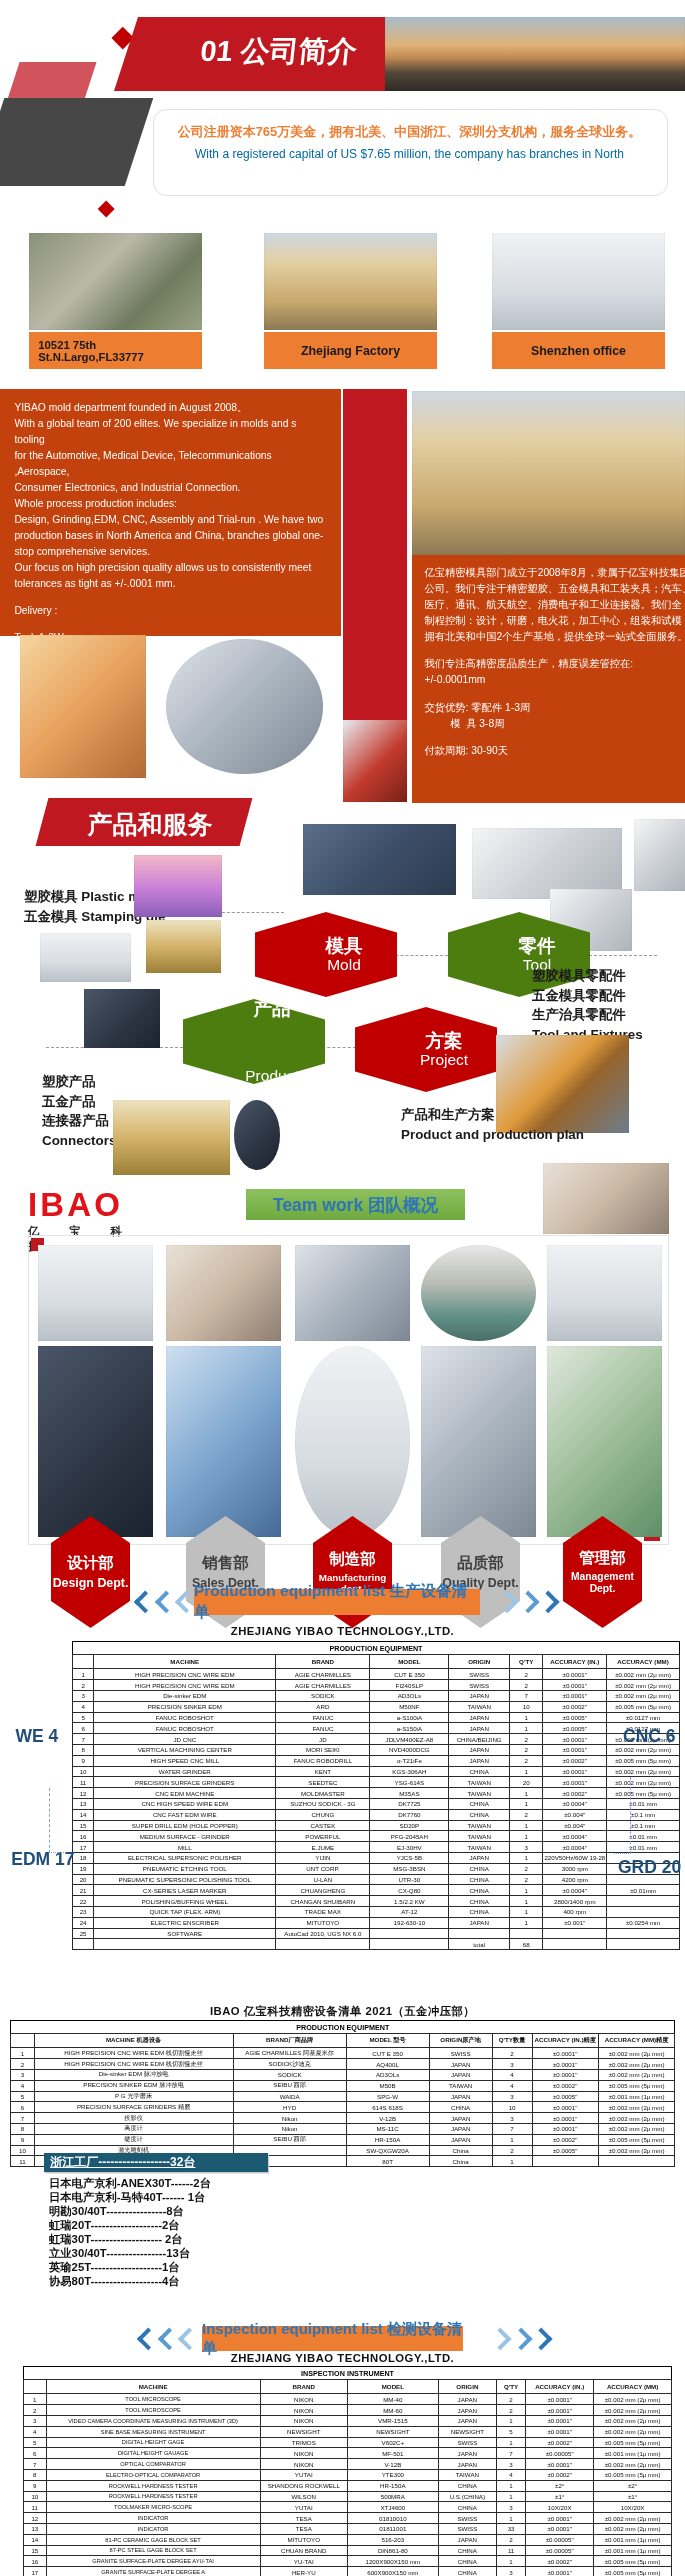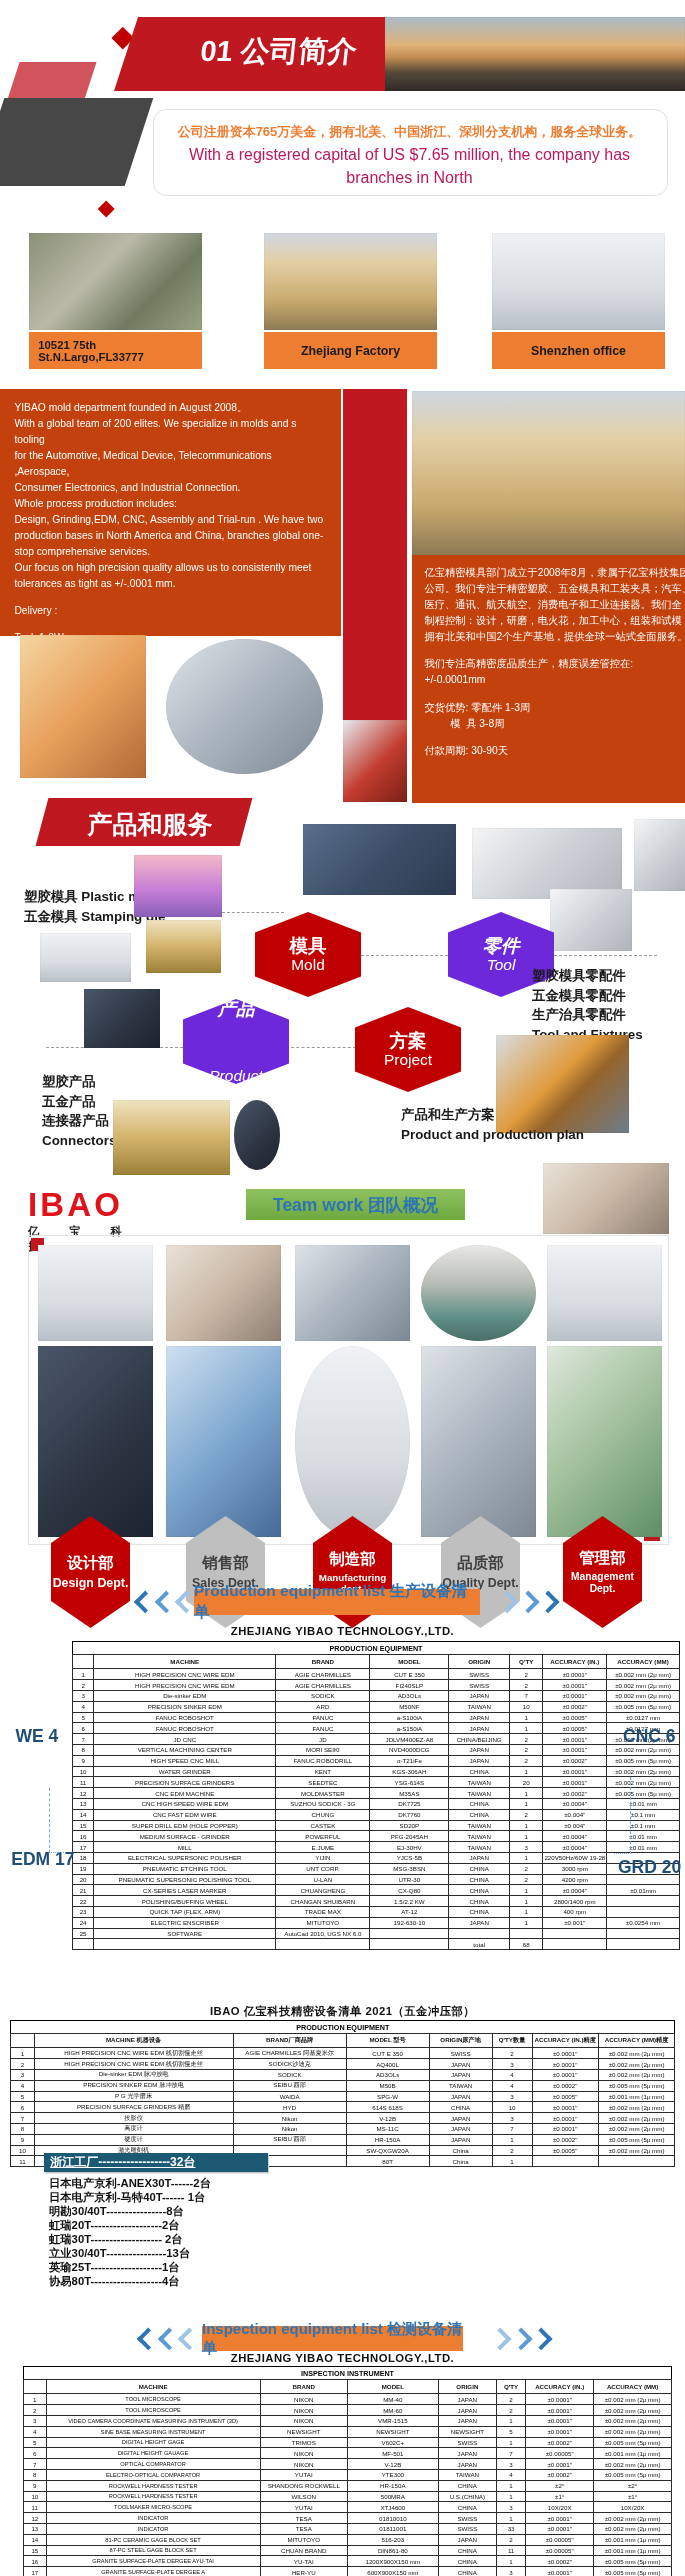--- a/index.html
+++ b/index.html
@@ -42,25 +42,25 @@
   .ln{min-height:1.1em;}
 
   .xtable{border-collapse:collapse;width:100%;table-layout:fixed;background:#fff;border:1px solid #000;}
   .xtable td{border:0.5px solid #2a2a2a;font-size:6.2px;padding:0 1px;text-align:center;overflow:hidden;white-space:nowrap;height:9.8px;color:#111;}
   .xtable tr[data-name="table-row"]{border-bottom:1px solid #000;}
   .tbl-title{border:1px solid #000;border-bottom:none;background:#fff;font-weight:bold;font-size:7.2px;text-align:center;padding:1.5px 0;}
   .tbl-head td{font-weight:bold;font-size:6.2px;height:13.4px;}
   .company-title{font-size:11.3px;font-weight:bold;color:#111;text-align:center;letter-spacing:0.5px;}
   .side-label{color:#1F4E79;font-weight:bold;font-size:17.5px;}
 
-  .hexagon{display:flex;flex-direction:column;justify-content:center;color:#fff;text-align:center;}
+  .hexagon{display:flex;flex-direction:column;justify-content:center;color:#fff;text-align:center;padding-left:36px;}
   .hexagon .h-zh{font-size:18.5px;font-weight:bold;line-height:1.15;}
   .hexagon .h-en{font-size:15.5px;line-height:1.15;}
   .c-red{background:#C00000;color:#fff;}
-  .c-dark{background:#6d28d9;color:#fff;font-style:italic;}
+  .c-dark{background:#4d7c0f;color:#fff;}
   .c-gray{background:#BFBFBF;color:#404040;}
 
   .dept{width:79px;height:112px;position:absolute;display:flex;flex-direction:column;align-items:center;justify-content:center;text-align:center;}
   .dept .d-zh{font-size:15.5px;font-weight:bold;line-height:1.2;}
   .dept .d-en{font-size:12.4px;font-weight:bold;line-height:1.15;margin-top:3.1px;}
   .depts .dept:nth-child(1){left:51px;top:0;}
   .depts .dept:nth-child(2){left:186px;top:0;}
   .depts .dept:nth-child(3){left:313px;top:0;}
   .depts .dept:nth-child(3) .d-en{font-size:9.8px;}
   .depts .dept:nth-child(4){left:441px;top:0;}
@@ -90,21 +90,21 @@
   <div class="abs" data-name="decor-red-rhombus" style="left:10.3px;top:62px;width:77px;height:59px;background:#C9353F;opacity:.85;transform:skewX(-18deg);"></div>
   <div class="abs" data-name="decor-dark-rhombus" style="left:-10.3px;top:98px;width:149px;height:88px;background:#474747;transform:skewX(-18deg);"></div>
   <div class="abs diamond" data-name="decor-red-diamond-bottom" style="left:100px;top:203px;width:12.4px;height:12.4px;background:#C00000;"></div>
 
   <div class="abs" data-name="hero-banner" style="left:126px;top:16.5px;width:289px;height:74px;background:#C01820;transform:skewX(-18deg);"></div>
   <div class="abs" data-name="hero-title" style="left:155px;top:32px;width:247px;color:#fff;font-size:29px;font-weight:bold;text-align:center;transform:skewX(-6deg);">01 公司简介</div>
   <div class="abs ph g-city" data-name="city-skyline-photo" style="left:385px;top:16.5px;width:300px;height:74px;"></div>
 
   <div class="abs" data-name="intro-box" style="left:153px;top:109px;width:513px;height:85px;border:1px solid #e0e0e0;border-radius:13.4px;"></div>
   <div class="abs" data-name="intro-text-zh" style="left:165px;top:123px;width:489px;text-align:center;color:#ED7D31;font-size:13px;font-weight:bold;">公司注册资本765万美金，拥有北美、中国浙江、深圳分支机构，服务全球业务。</div>
-  <div class="abs" data-name="intro-text-en" style="left:165px;top:143px;width:489px;text-align:center;color:#be185d;font-size:16px;">
+  <div class="abs" data-name="intro-text-en" style="left:165px;top:143px;width:489px;text-align:center;color:#0369a1;font-size:12px;">
 
   <div class="ln" data-name="intro-en-line" style="line-height:23px;">With a registered capital of US $7.65 million, the company has branches in North</div>
     </div>
 
   <div class="abs ph g-aerial" data-name="florida-aerial-photo" style="left:29px;top:233px;width:173px;height:97px;"></div>
   <div class="abs ph g-bldg" data-name="zhejiang-factory-photo" style="left:264px;top:233px;width:173px;height:97px;"></div>
   <div class="abs ph g-office" data-name="shenzhen-office-photo" style="left:492px;top:233px;width:173px;height:97px;"></div>
   <div class="abs cap" data-name="location-caption-florida" style="left:29px;top:332px;width:173px;height:37px;font-size:11.3px;align-items:flex-start;padding-left:9.3px;box-sizing:border-box;">
     <div data-name="location-caption-line1">10521 75th</div>
     <div data-name="location-caption-line2">St.N.Largo,FL33777</div>

